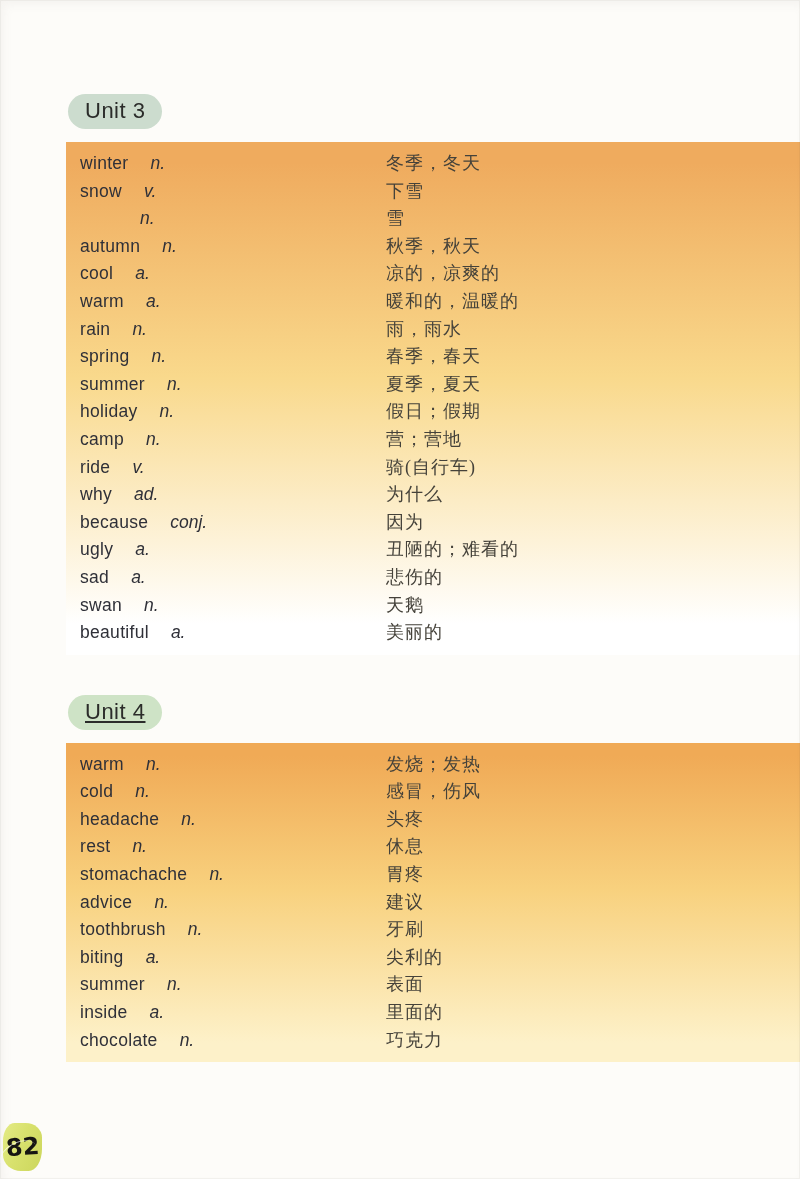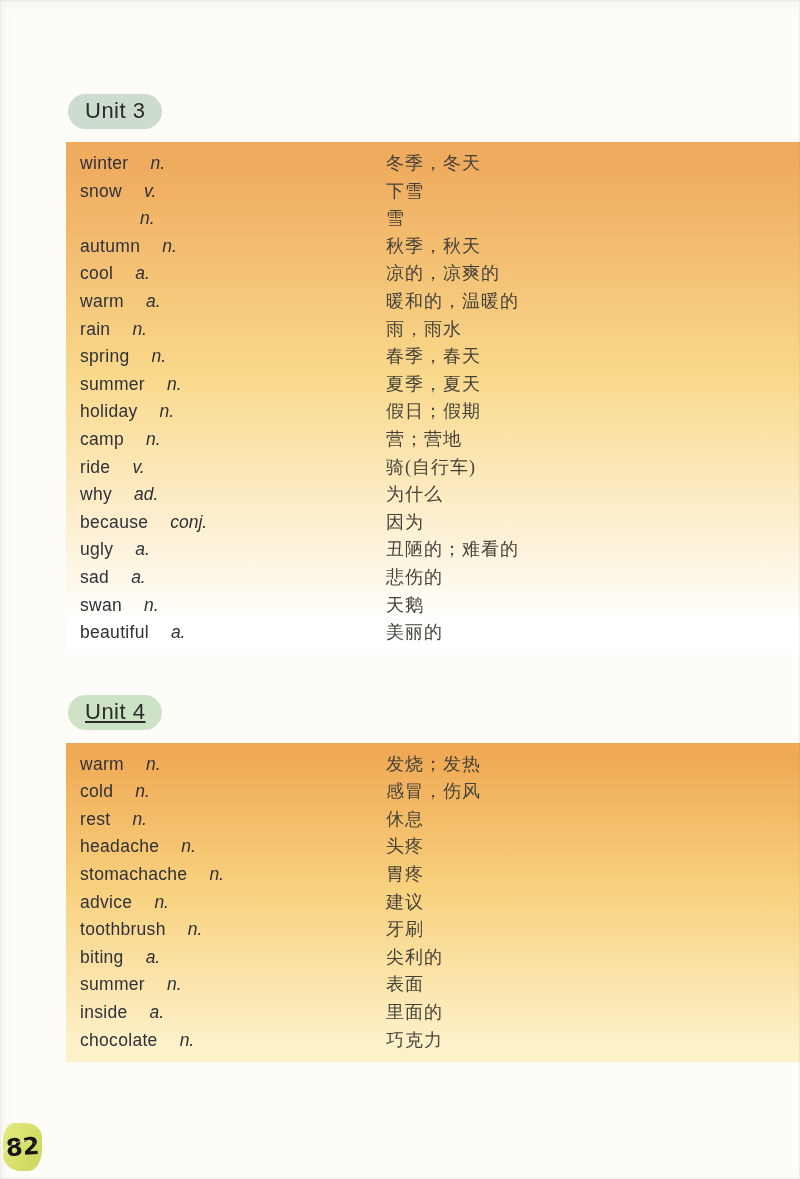--- a/index.html
+++ b/index.html
@@ -222,30 +222,30 @@
     <span class="word">warm</span><span class="pos">n.</span>
     <span class="cn">发烧；发热</span>
   </div>
 
   <div class="vocab-row">
     <span class="word">cold</span><span class="pos">n.</span>
     <span class="cn">感冒，伤风</span>
   </div>
 
   <div class="vocab-row">
+    <span class="word">headache</span><span class="pos">n.</span>
+    <span class="cn">头疼</span>
+  </div>
+
+  <div class="vocab-row">
     <span class="word">rest</span><span class="pos">n.</span>
     <span class="cn">休息</span>
   </div>
 
   <div class="vocab-row">
-    <span class="word">headache</span><span class="pos">n.</span>
-    <span class="cn">头疼</span>
-  </div>
-
-  <div class="vocab-row">
     <span class="word">stomachache</span><span class="pos">n.</span>
     <span class="cn">胃疼</span>
   </div>
 
   <div class="vocab-row">
     <span class="word">advice</span><span class="pos">n.</span>
     <span class="cn">建议</span>
   </div>
 
   <div class="vocab-row">

